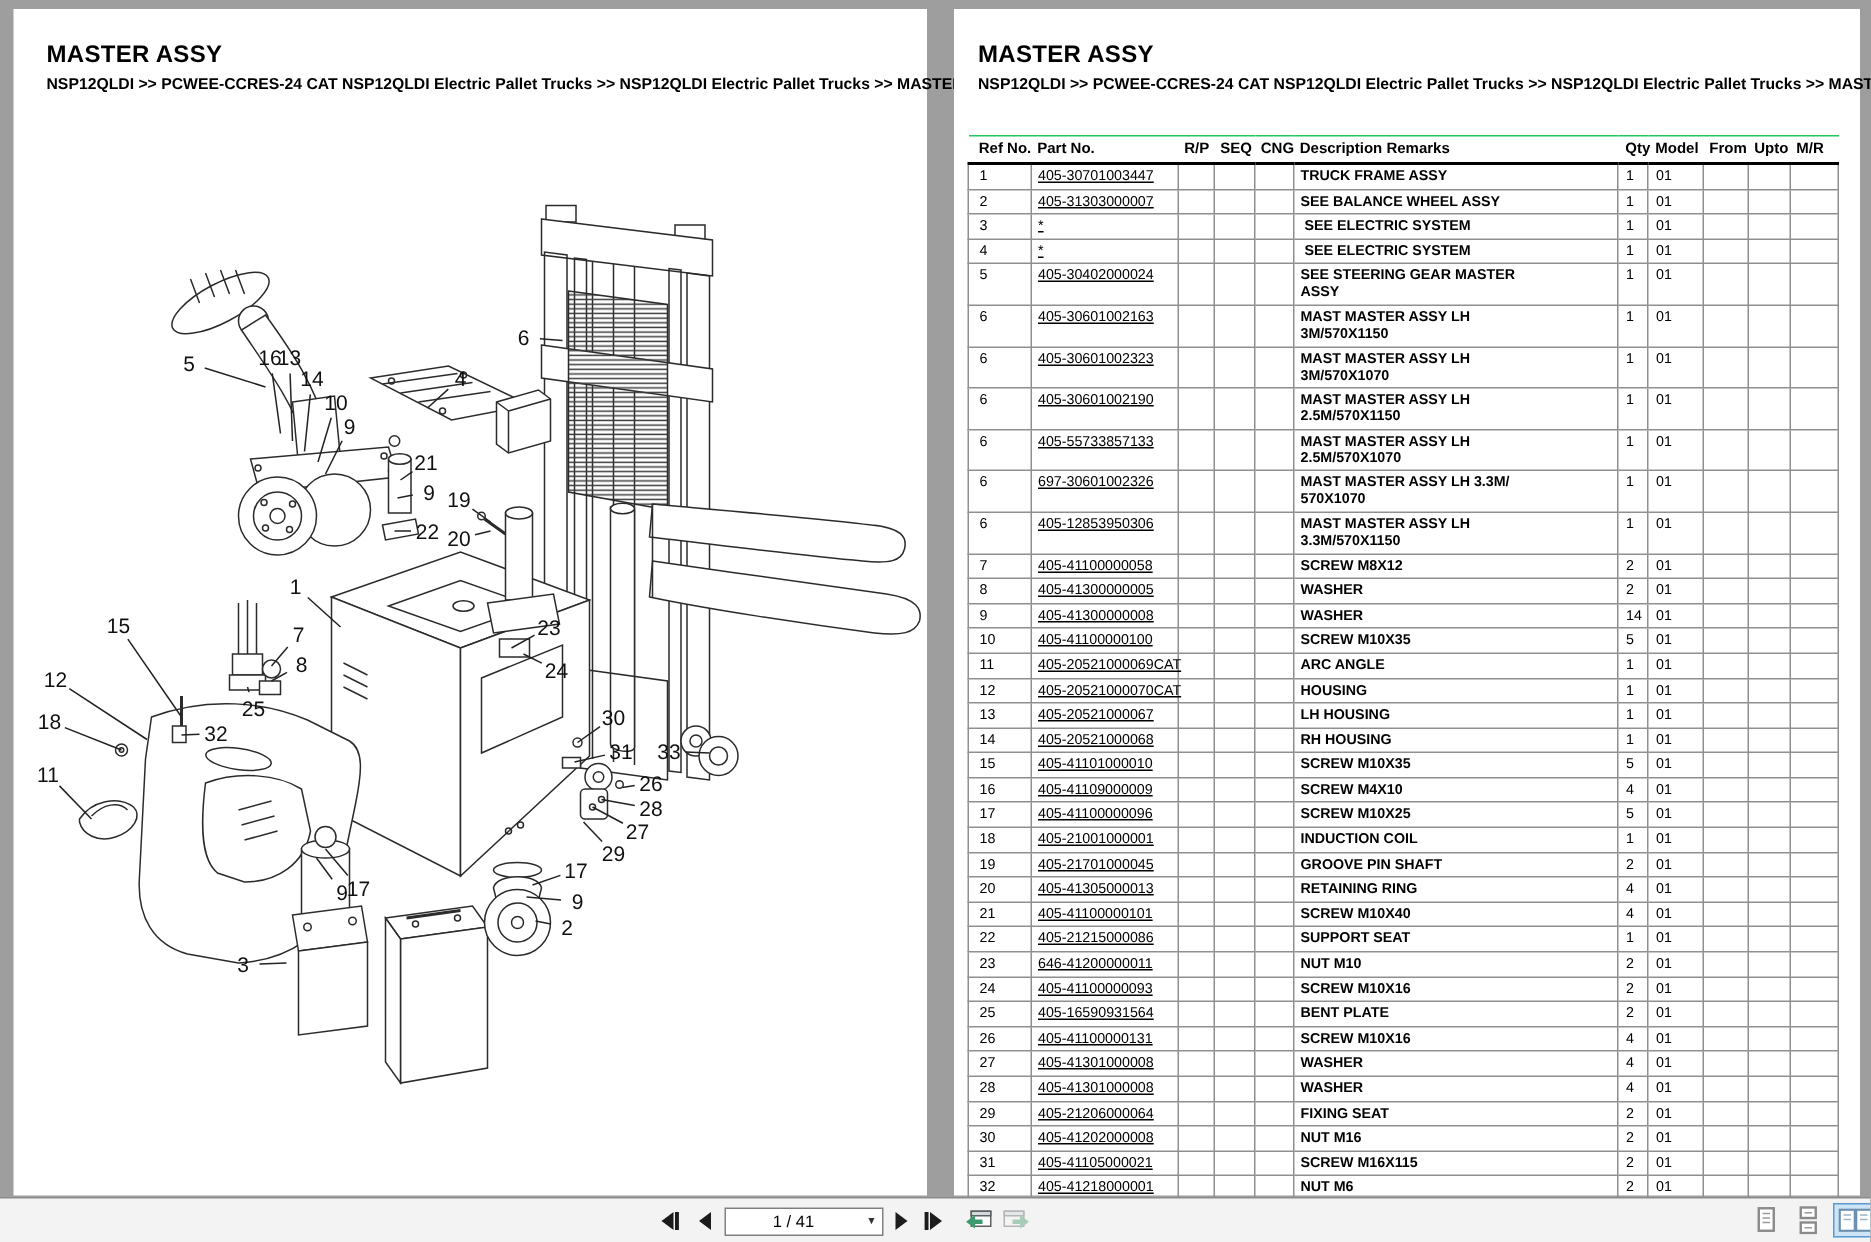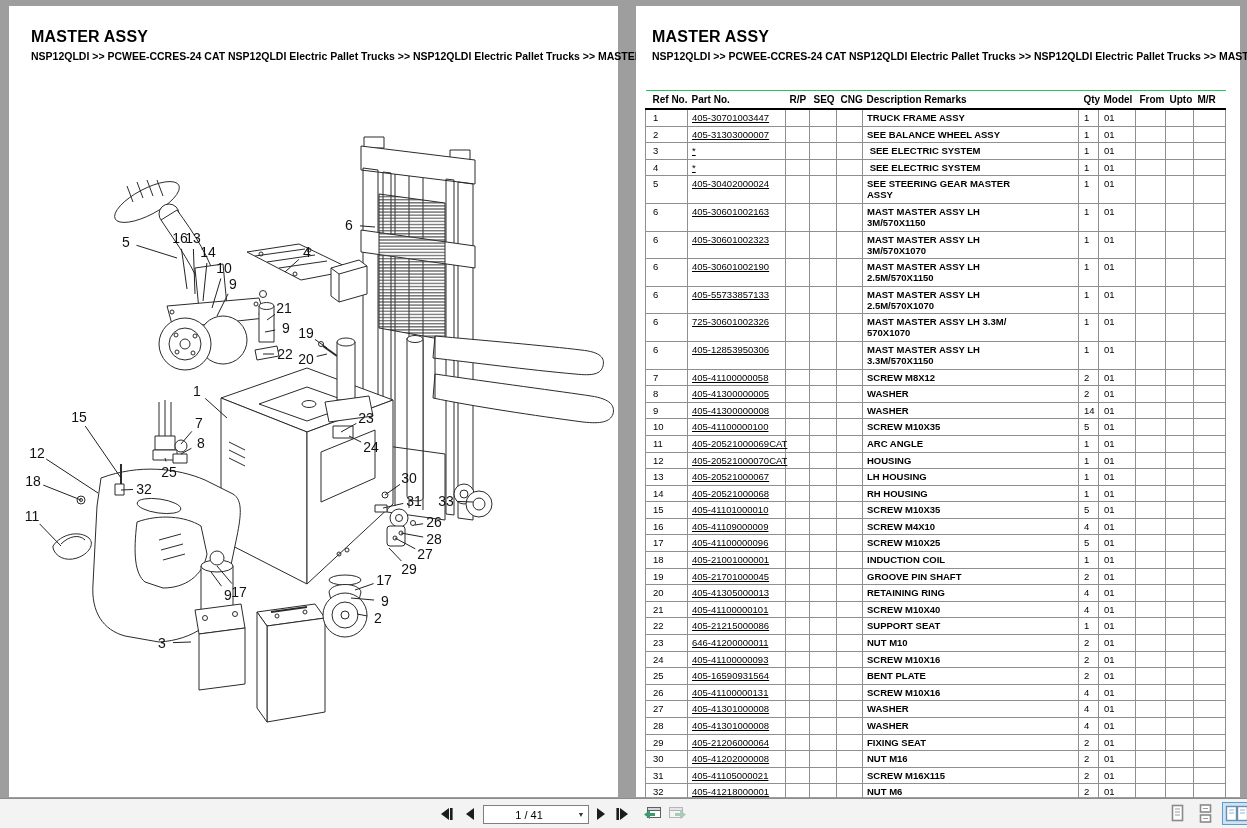--- a/index.html
+++ b/index.html
@@ -479,21 +479,21 @@
           <td class="c5">MAST MASTER ASSY LH
 2.5M/570X1070</td>
           <td class="c6">1</td>
           <td class="c7">01</td>
           <td class="c8"></td>
           <td class="c9"></td>
           <td class="c10"></td>
         </tr>
         <tr>
           <td class="c0">6</td>
-          <td class="c1">725-30601002326</td>
+          <td class="c1">697-30601002326</td>
           <td class="c2"></td>
           <td class="c3"></td>
           <td class="c4"></td>
           <td class="c5">MAST MASTER ASSY LH 3.3M/
 570X1070</td>
           <td class="c6">1</td>
           <td class="c7">01</td>
           <td class="c8"></td>
           <td class="c9"></td>
           <td class="c10"></td>

